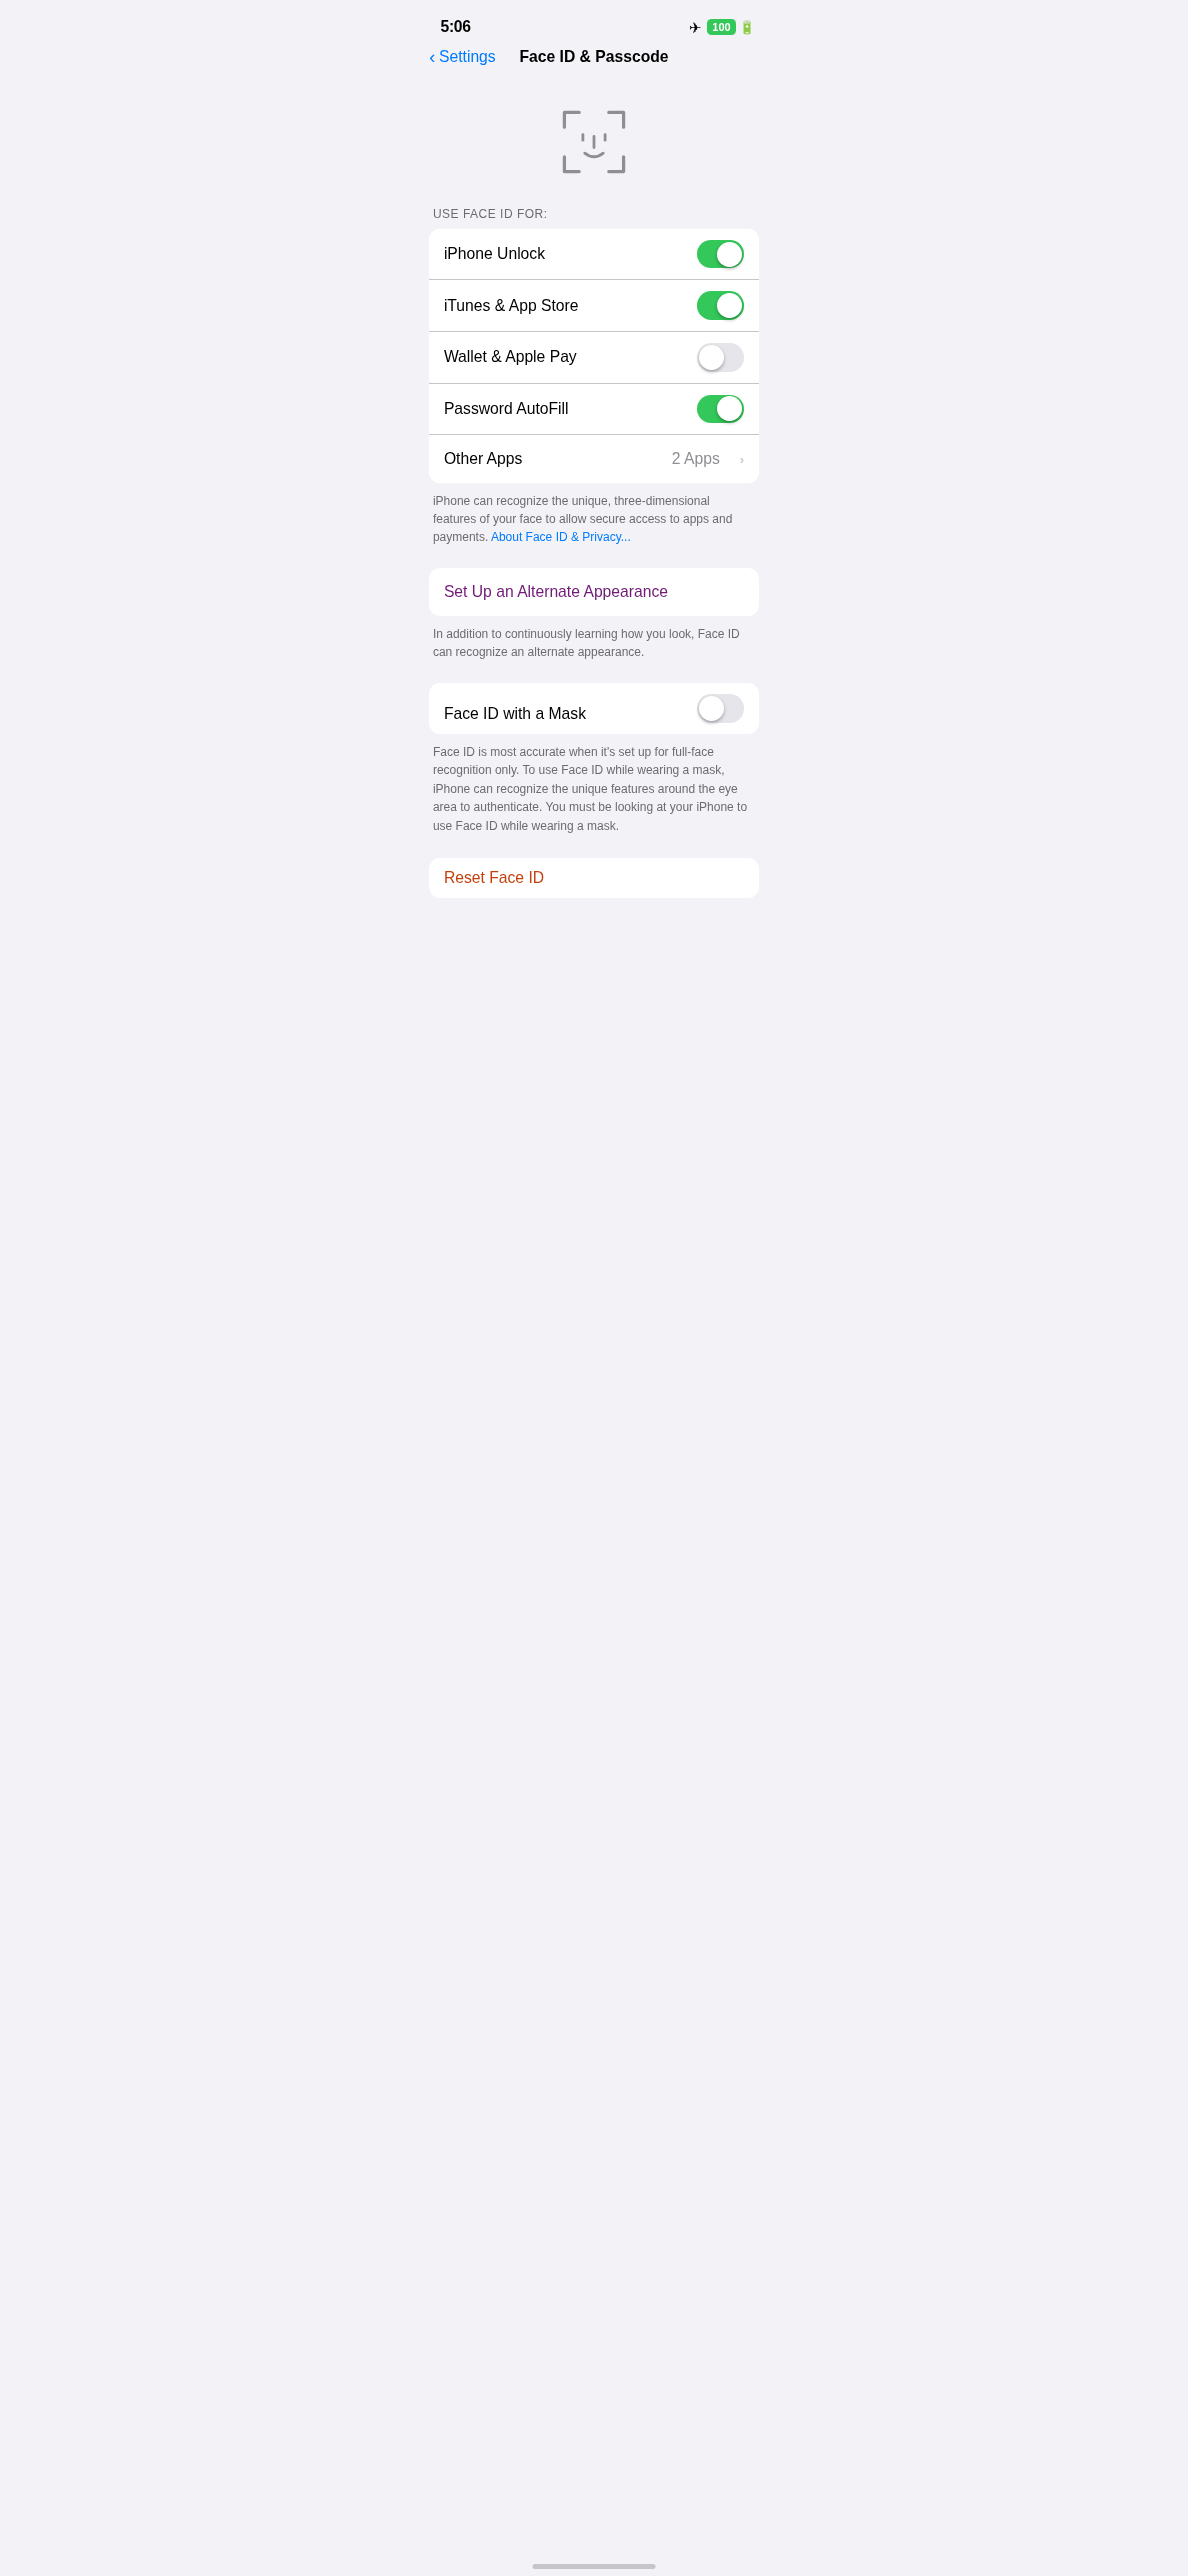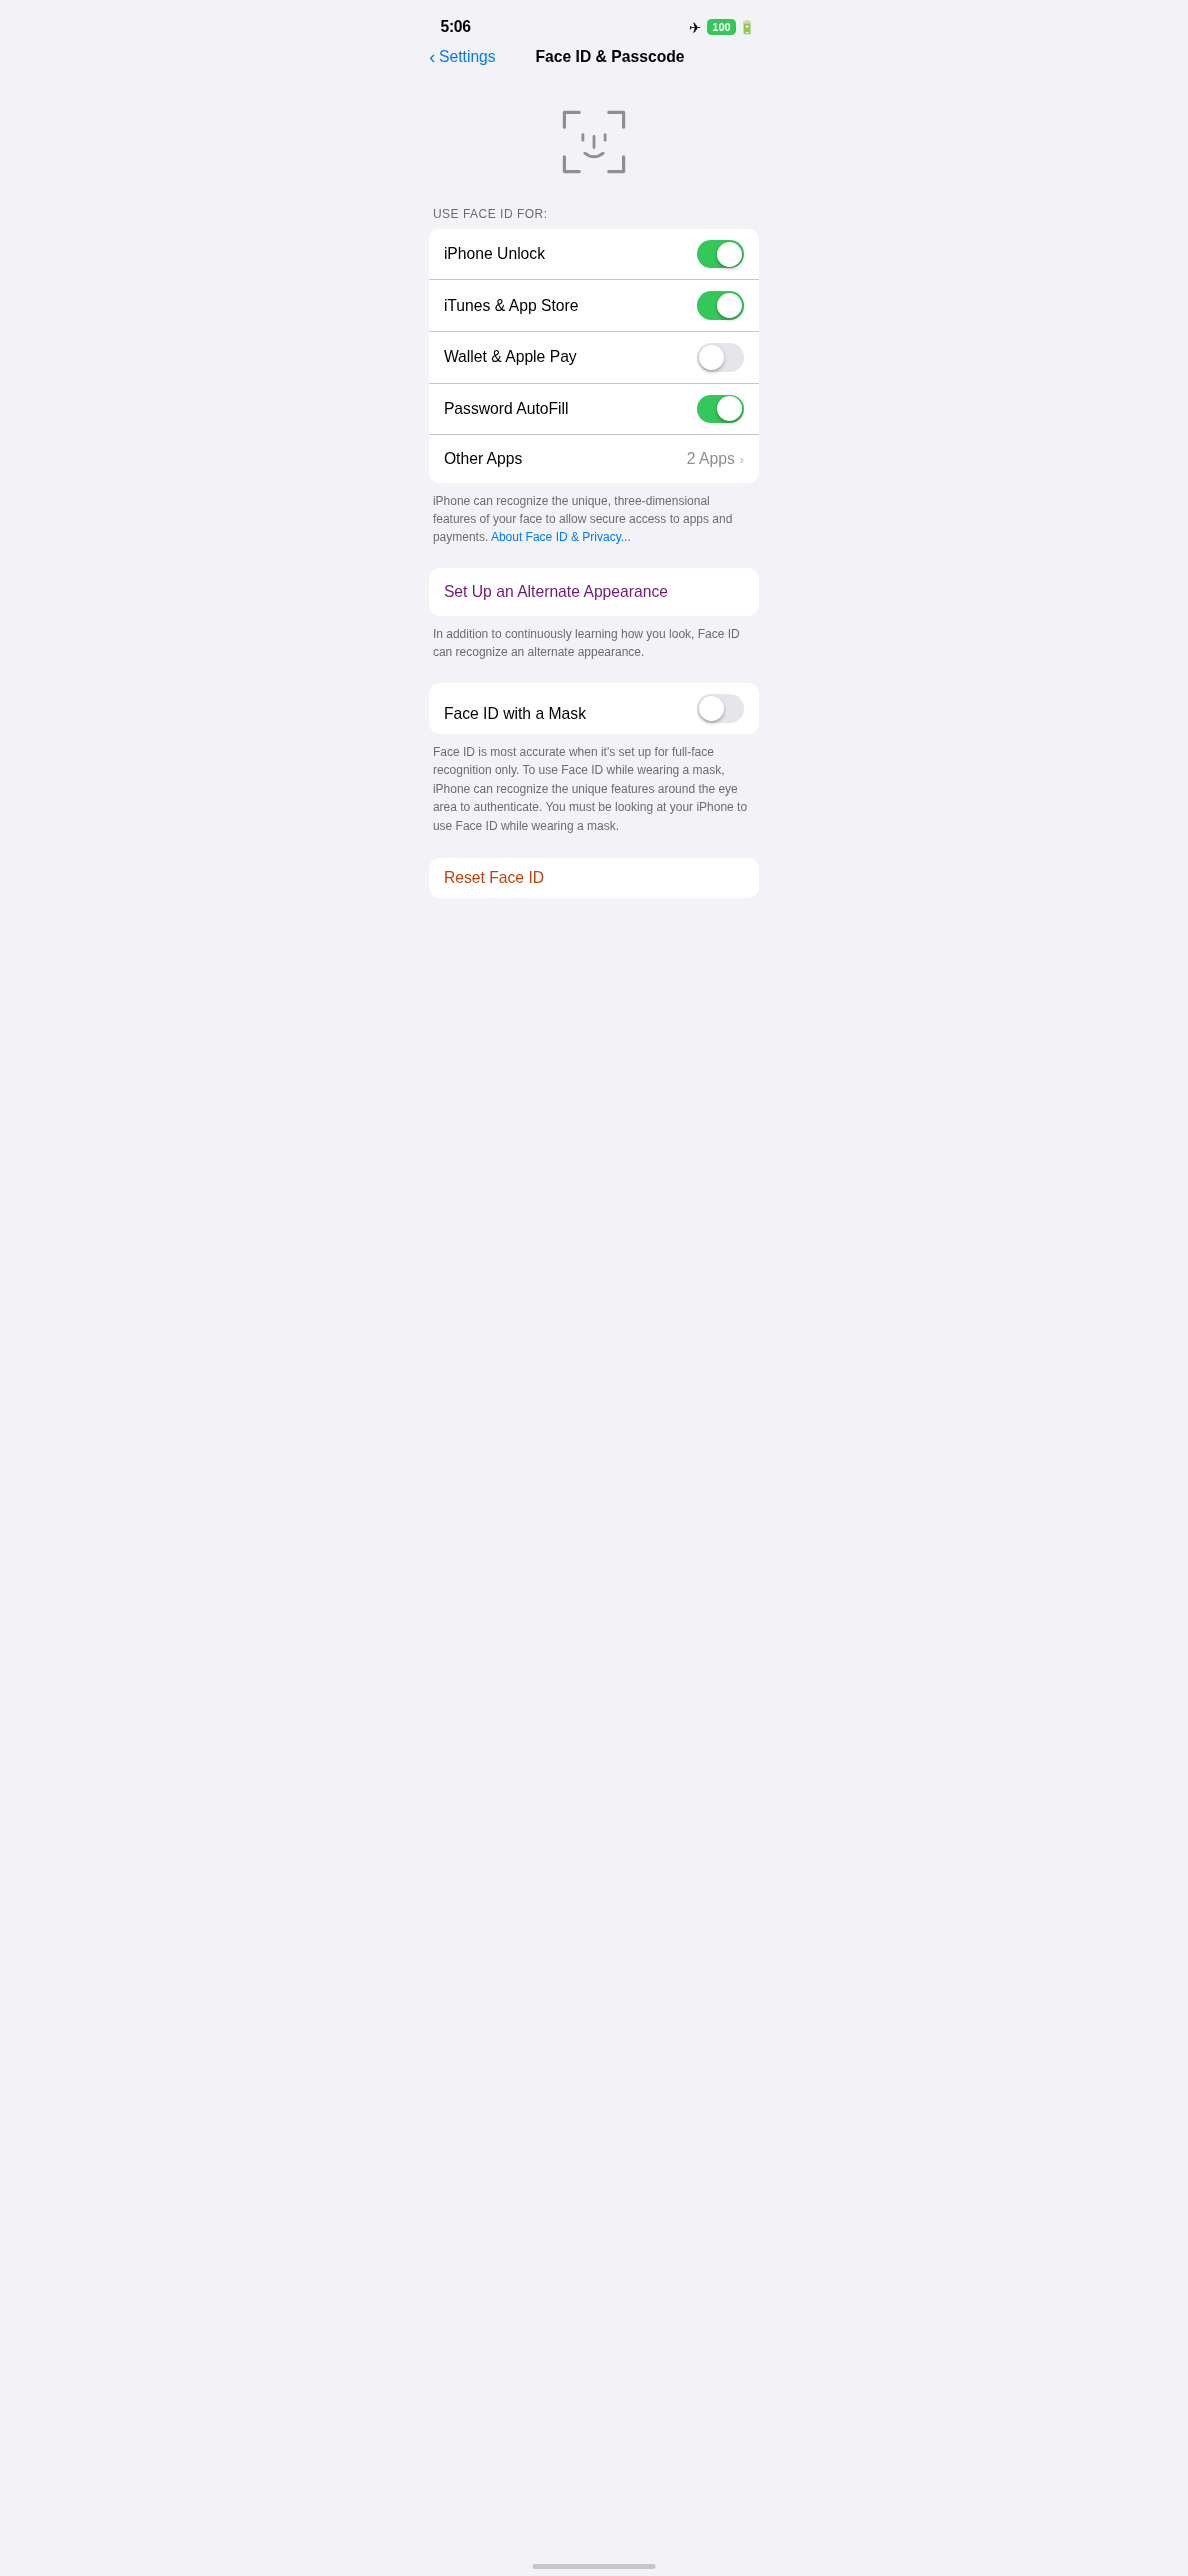--- a/index.html
+++ b/index.html
@@ -100,21 +100,20 @@
     }
 
     .nav-title {
       position: absolute;
       left: 50%;
       transform: translateX(-50%);
       font-size: 15.7px;
       font-weight: 600;
       color: #000;
       white-space: nowrap;
-      margin-left: 16px;
     }
 
     
     .face-id-icon-container {
       display: flex;
       justify-content: center;
       align-items: center;
       padding: 28px 0 28px 0;
     }
 
@@ -205,21 +204,21 @@
     }
 
     .toggle-track.off .toggle-thumb {
       left: 1.8px;
     }
 
     
     .other-apps-value {
       display: flex;
       align-items: center;
-      gap: 5px;
+      gap: 20px;
       color: #8e8e93;
       font-size: 15.7px;
       text-align: center;
     }
 
     .chevron-right {
       color: #c7c7cc;
       font-size: 13px;
       font-weight: 600;
     }

